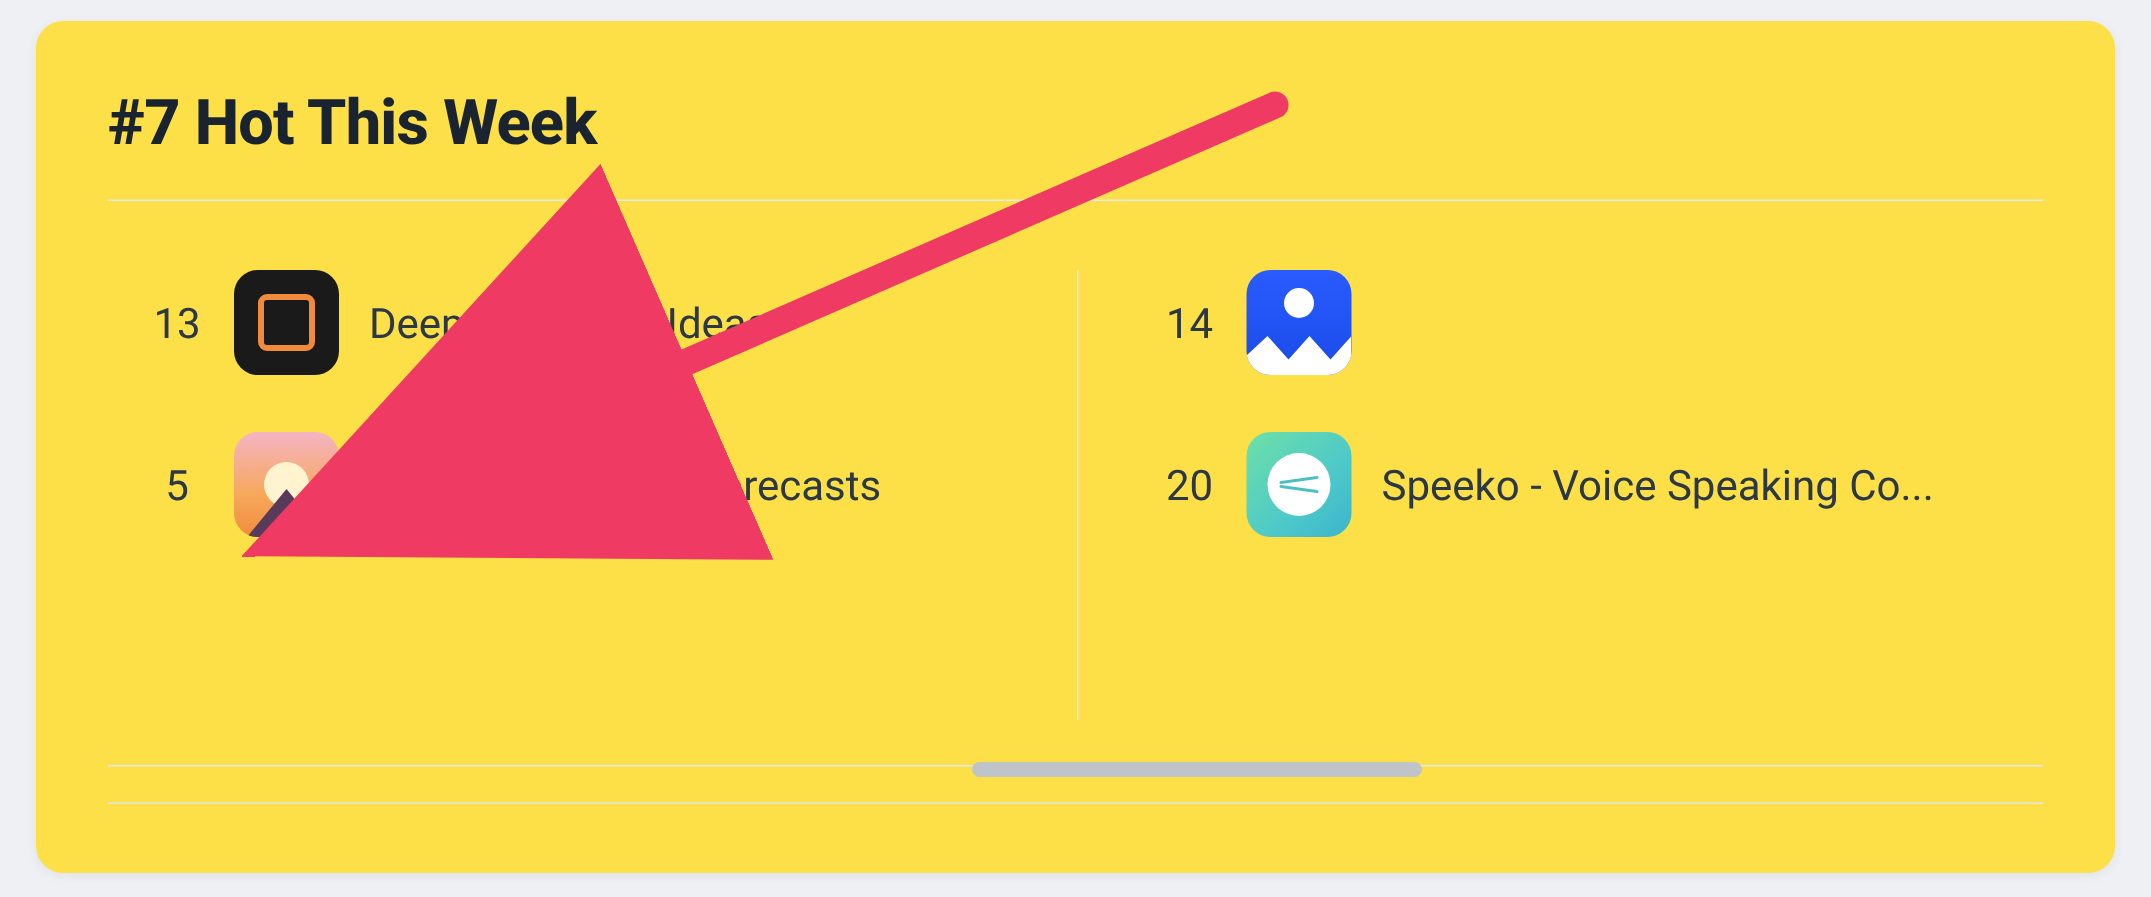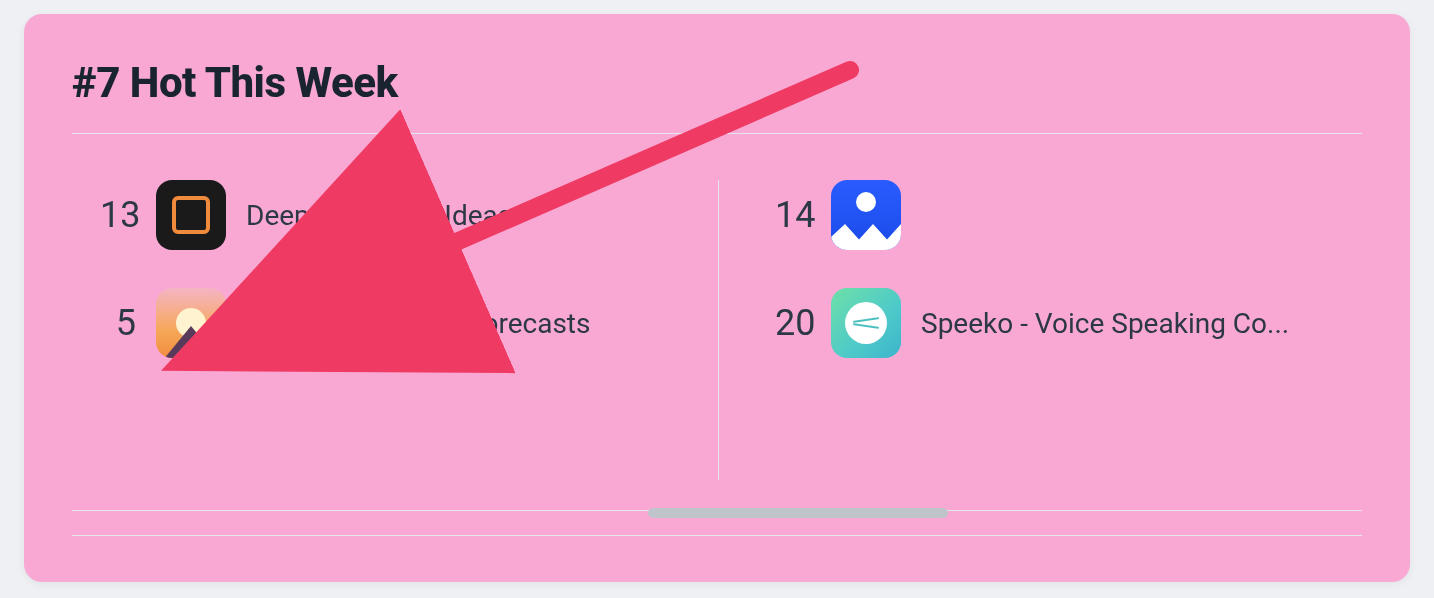--- a/index.html
+++ b/index.html
@@ -10,21 +10,21 @@
     height: 598px;
     overflow: hidden;
     position: relative;
   }
   .card {
     position: absolute;
     left: 24px;
     top: 14px;
     width: 1386px;
     height: 568px;
-    background: #f9a8d4;
+    background: #fde047;
     border-radius: 18px;
     box-shadow: 0 2px 8px rgba(0,0,0,0.06);
     padding: 44px 48px 20px 48px;
   }
   .title {
     font-size: 42px;
     font-weight: 800;
     color: #1a2430;
     letter-spacing: -0.5px;
   }
@@ -53,24 +53,24 @@
     align-self: flex-start;
   }
   .col2 { padding-left: 56px; width: 636px; }
   .row {
     display: flex;
     align-items: center;
     gap: 20px;
     cursor: pointer;
   }
   .rank {
-    font-size: 36px;
+    font-size: 28px;
     color: #2c3845;
     width: 36px;
-    text-align: right;
+    text-align: center;
     font-weight: 400;
   }
   .app-icon {
     width: 70px;
     height: 70px;
     border-radius: 16px;
     flex-shrink: 0;
   }
   .app-name {
     font-size: 28px;
@@ -206,21 +206,21 @@
         <div class="app-name">Deepstash: Key Ideas</div>
       </div>
 
 
       <div class="row">
         <div class="rank">5</div>
         <div class="app-icon icon-alpenglow">
           <div class="sun"></div>
           <div class="mtn"></div>
         </div>
-        <div class="app-name">Speaking: Sunset Forecasts</div>
+        <div class="app-name">Dictation: Sunset Forecasts</div>
       </div>
 
     </div>
 
     <div class="divider-v"></div>
 
     <div class="col col2">
 
       <div class="row">
         <div class="rank">14</div>

